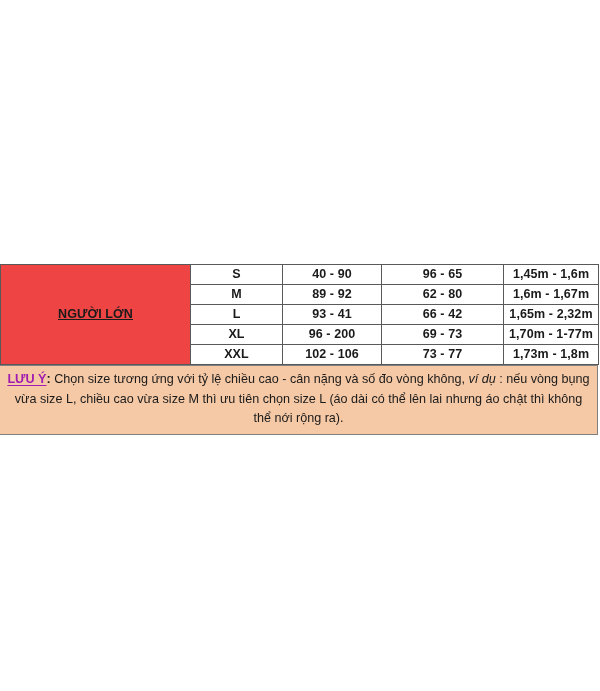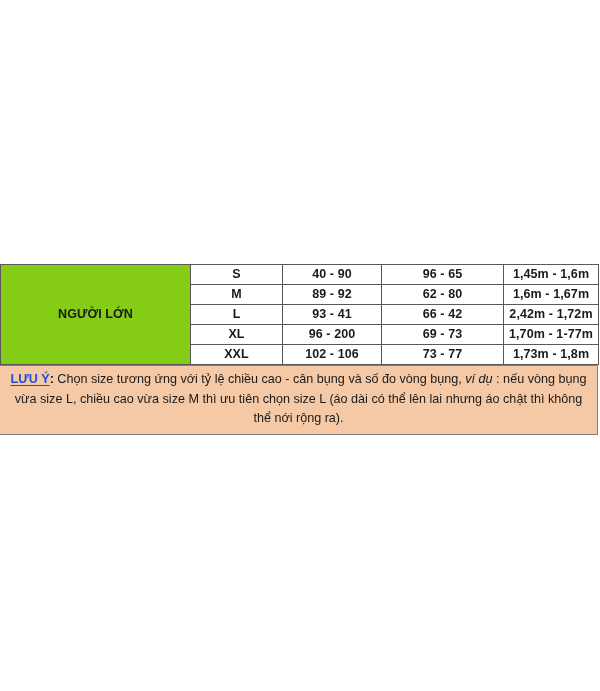--- a/index.html
+++ b/index.html
@@ -44,46 +44,47 @@
   }
 
   
   col.c-group  { width: 190px; }
   col.c-size   { width: 92px;  }
   col.c-chest  { width: 99px;  }
   col.c-height { width: 122px; }
   col.c-weight { width: 95px;  }
 
   td.group-cell {
-    background: #84cc16;
+    background: #ef4444;
     font-size: 12.5px;
     font-weight: normal;
     letter-spacing: 0.3px;
     border-left: none;
     color: #1a1a1a;
+    text-decoration: underline;
   }
 
   
   .note {
     position: absolute;
     left: 0;
     top: 365px;
     width: 598px;
     box-sizing: border-box;
     background: #f6c9a6;
     border: 1.5px solid #7f7f7f;
     border-left: none;
     padding: 4px 6px 5px 6px;
     text-align: center;
     font-size: 12.6px;
     line-height: 1.55;
     color: #1a1a1a;
   }
   .note-label {
-    color: #1d4ed8;
+    color: #a21caf;
     font-weight: bold;
     text-decoration: underline;
     text-underline-offset: 2px;
   }
   .note-colon {
     color: #1a1a1a;
     font-weight: bold;
   }
   .note-em {
     font-style: italic;
@@ -114,21 +115,21 @@
         <td>M</td>
         <td>89 - 92</td>
         <td>62 - 80</td>
         <td>1,6m - 1,67m</td>
         <td>57kg - 65</td>
       </tr>
       <tr>
         <td>L</td>
         <td>93 - 41</td>
         <td>66 - 42</td>
-        <td>2,42m - 1,72m</td>
+        <td>1,65m - 2,32m</td>
         <td>66kg - 72</td>
       </tr>
       <tr>
         <td>XL</td>
         <td>96 - 200</td>
         <td>69 - 73</td>
         <td>1,70m - 1-77m</td>
         <td>73kg - 78</td>
       </tr>
       <tr>
@@ -136,14 +137,14 @@
         <td>102 - 106</td>
         <td>73 - 77</td>
         <td>1,73m - 1,8m</td>
         <td>78kg - 90</td>
       </tr>
     </tbody>
   </table>
 </div>
 
 <div class="note">
-  <span class="note-label">LƯU Ý</span><span class="note-colon">:</span><span> Chọn size tương ứng với tỷ lệ chiều cao - cân bụng và số đo vòng bụng, </span><span class="note-em">ví dụ</span><span> : nếu vòng bụng vừa size L, chiều cao vừa size M thì ưu tiên chọn size L (áo dài có thể lên lai nhưng áo chật thì không thể nới rộng ra).</span>
+  <span class="note-label">LƯU Ý</span><span class="note-colon">:</span><span> Chọn size tương ứng với tỷ lệ chiều cao - cân nặng và số đo vòng không, </span><span class="note-em">ví dụ</span><span> : nếu vòng bụng vừa size L, chiều cao vừa size M thì ưu tiên chọn size L (áo dài có thể lên lai nhưng áo chật thì không thể nới rộng ra).</span>
 </div>
 
 </body></html>

